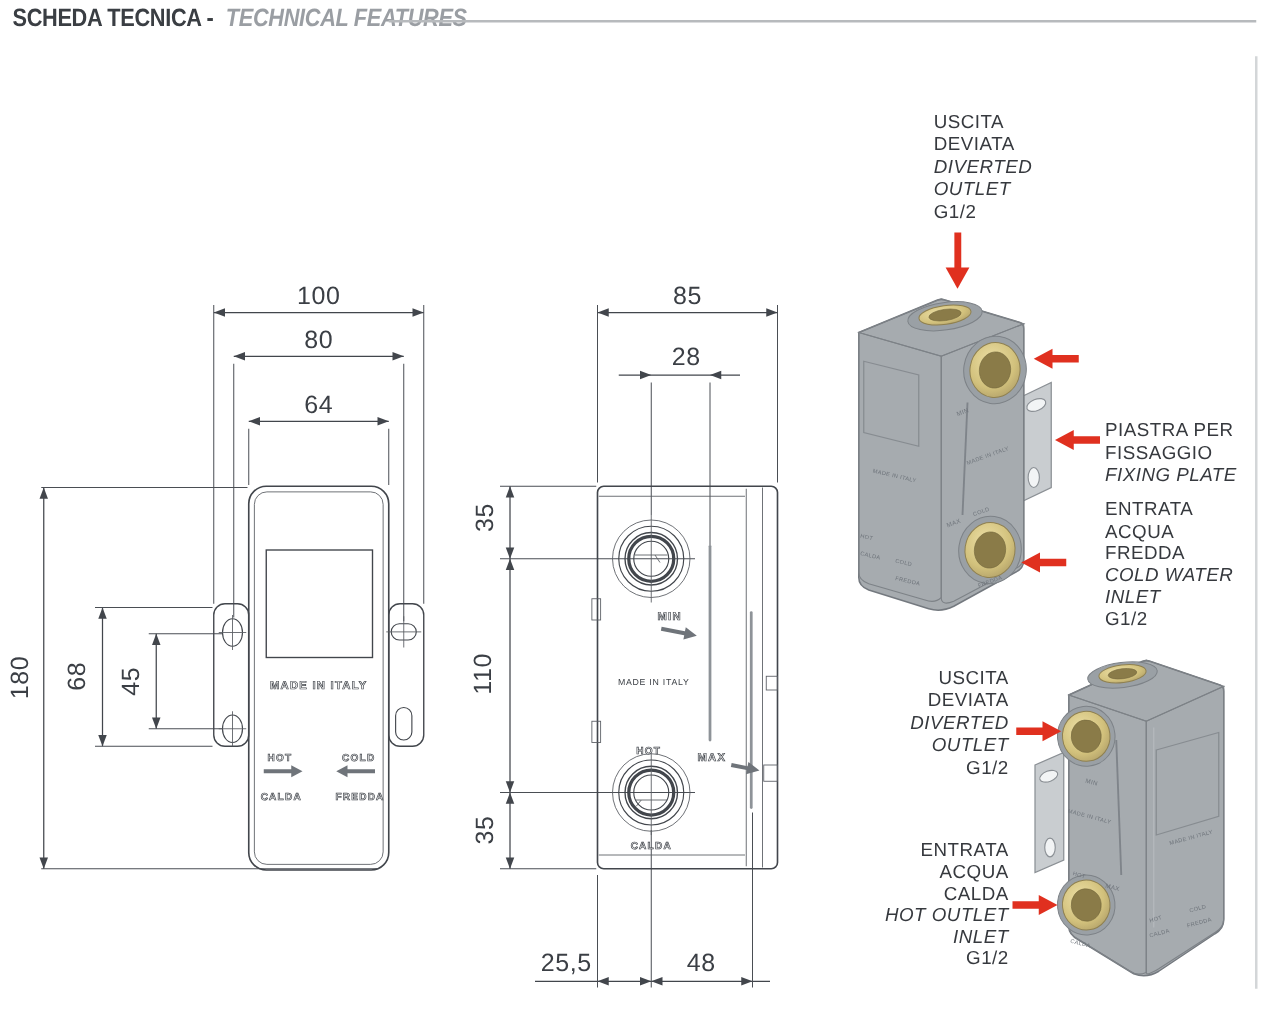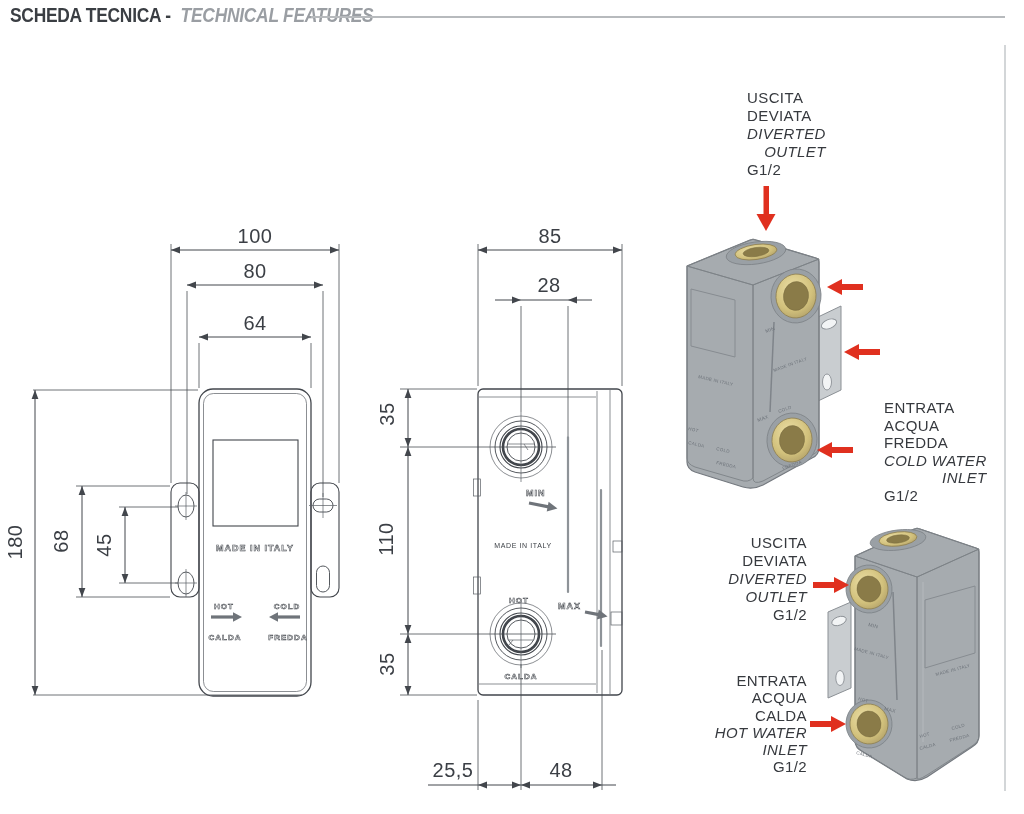--- a/index.html
+++ b/index.html
@@ -7,21 +7,21 @@
         font-family:"Liberation Sans", sans-serif;}
   
   .hdr{position:absolute;left:10px;top:4px;font-size:20px;font-weight:bold;white-space:nowrap;
        transform:scaleX(0.87);transform-origin:0 50%;letter-spacing:-0.3px;}
   .hdr .it-part{font-style:italic;margin-left:6px;}
   .hdr-rule{position:absolute;left:311px;top:16px;width:694px;height:2px;background:#b7babd;}
   .v-rule{position:absolute;left:1004px;top:45px;width:2px;height:746px;background:#d3d6d8;}
   
   .callout{position:absolute;font-size:15px;line-height:18px;color:#36393e;letter-spacing:0.4px;}
   .callout.ra{text-align:right;width:140px;}
-  .callout .it{font-style:italic;text-align:right;}
+  .callout .it{font-style:italic;}
   
   svg{position:absolute;left:0;top:0;}
   .ln{stroke:#42464c;stroke-width:1.1;fill:none;}
   .lnthin{stroke:#5a5e64;stroke-width:0.7;fill:none;}
   .dim{stroke:#42464c;stroke-width:1;fill:none;}
   .ext{stroke:#4a4e54;stroke-width:0.8;fill:none;}
   .arr{fill:#42464c;stroke:none;}
   .dim-num{font-size:20px;fill:#3b3f45;letter-spacing:0.5px;}
   .eng-out{font-weight:bold;fill:#ffffff;stroke:#42464c;stroke-width:0.55;letter-spacing:1px;}
   .eng-sm{font-size:8px;}
@@ -373,20 +373,25 @@
   </svg>
 
   <div class="callout" style="left:747px;top:89px;">
     <div>USCITA</div>
     <div>DEVIATA</div>
     <div class="it">DIVERTED</div>
     <div class="it">OUTLET</div>
     <div>G1/2</div>
   </div>
 
+  <div class="callout" style="left:884px;top:336px;">
+    <div>PIASTRA PER</div>
+    <div>FISSAGGIO</div>
+    <div class="it">FIXING PLATE</div>
+  </div>
 
   <div class="callout" style="left:884px;top:399px;line-height:17.5px;">
     <div>ENTRATA</div>
     <div>ACQUA</div>
     <div>FREDDA</div>
     <div class="it">COLD WATER</div>
     <div class="it">INLET</div>
     <div>G1/2</div>
   </div>
 
@@ -395,18 +400,18 @@
     <div>DEVIATA</div>
     <div class="it">DIVERTED</div>
     <div class="it">OUTLET</div>
     <div>G1/2</div>
   </div>
 
   <div class="callout ra" style="left:667px;top:672px;line-height:17.3px;">
     <div>ENTRATA</div>
     <div>ACQUA</div>
     <div>CALDA</div>
-    <div class="it">HOT WATER</div>
+    <div class="it">HOT OUTLET</div>
     <div class="it">INLET</div>
     <div>G1/2</div>
   </div>
 
 </div>
 
 </body></html>

